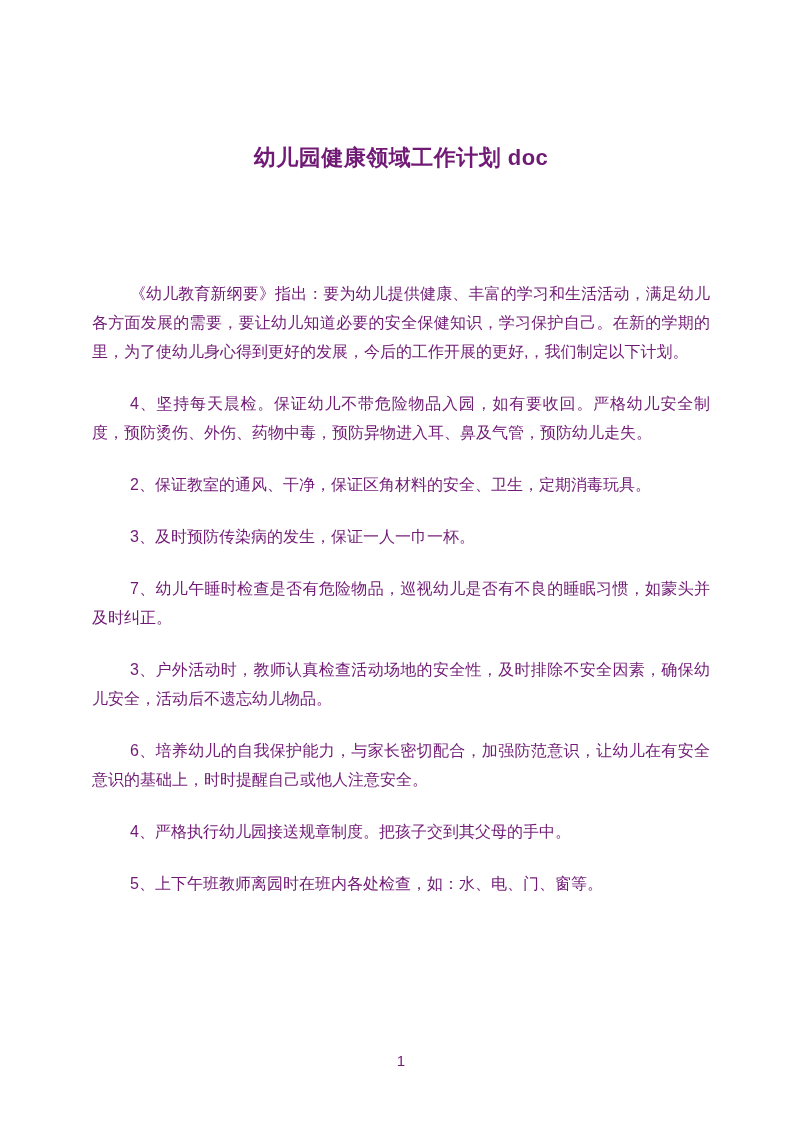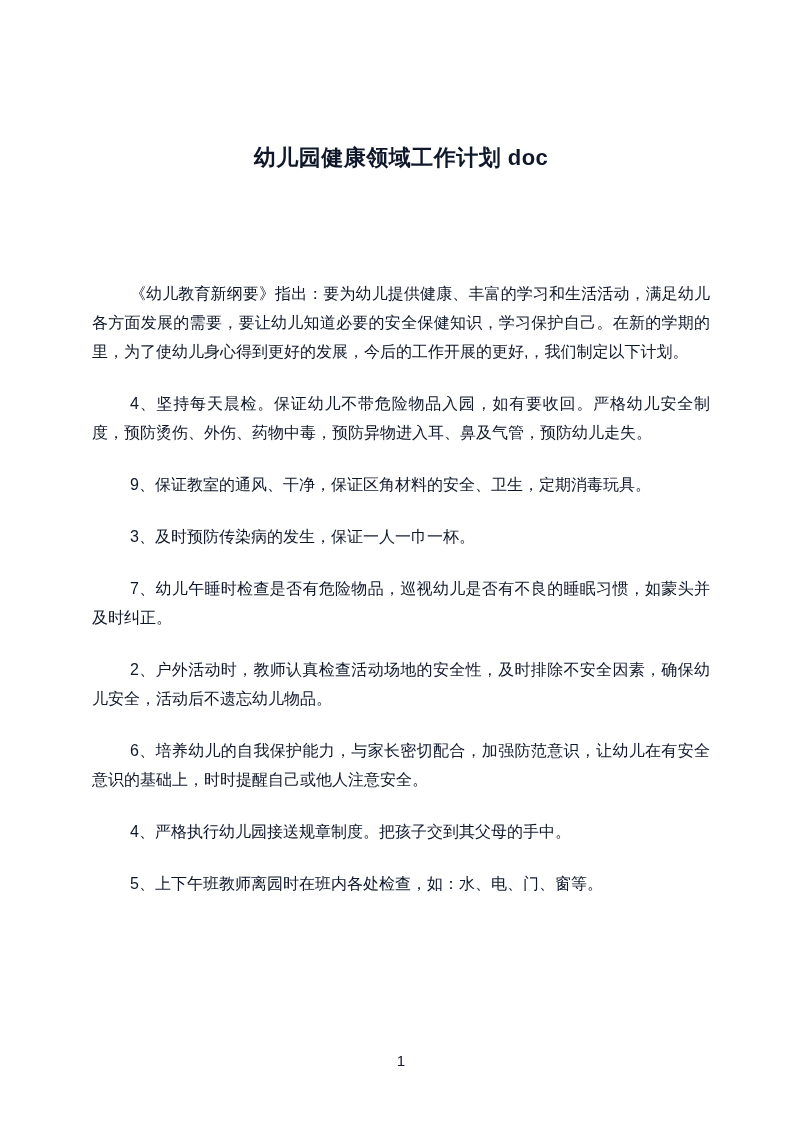--- a/index.html
+++ b/index.html
@@ -6,21 +6,21 @@
     margin: 0;
     padding: 0;
     background: #ffffff;
   }
   .page {
     position: relative;
     width: 793px;
     height: 1122px;
     margin: 0 auto;
     background: #ffffff;
-    color: #0f172a;
+    color: #701a75;
     font-family: "Liberation Sans", "DejaVu Sans", sans-serif;
     overflow: hidden;
     box-sizing: border-box;
     padding: 143px 83px 0 92px;
   }
   .doc-title {
     font-size: 22px;
     font-weight: bold;
     line-height: 30px;
     text-align: center;
@@ -47,23 +47,23 @@
 </style>
 </head>
 <body>
 
 <div class="page">
 
   <h1 class="doc-title">幼儿园健康领域工作计划 doc</h1>
 
   <p class="para">《幼儿教育新纲要》指出：要为幼儿提供健康、丰富的学习和生活活动，满足幼儿各方面发展的需要，要让幼儿知道必要的安全保健知识，学习保护自己。在新的学期的里，为了使幼儿身心得到更好的发展，今后的工作开展的更好,，我们制定以下计划。</p>
   <p class="para">4、坚持每天晨检。保证幼儿不带危险物品入园，如有要收回。严格幼儿安全制度，预防烫伤、外伤、药物中毒，预防异物进入耳、鼻及气管，预防幼儿走失。</p>
-  <p class="para">9、保证教室的通风、干净，保证区角材料的安全、卫生，定期消毒玩具。</p>
+  <p class="para">2、保证教室的通风、干净，保证区角材料的安全、卫生，定期消毒玩具。</p>
   <p class="para">3、及时预防传染病的发生，保证一人一巾一杯。</p>
   <p class="para">7、幼儿午睡时检查是否有危险物品，巡视幼儿是否有不良的睡眠习惯，如蒙头并及时纠正。</p>
-  <p class="para">2、户外活动时，教师认真检查活动场地的安全性，及时排除不安全因素，确保幼儿安全，活动后不遗忘幼儿物品。</p>
+  <p class="para">3、户外活动时，教师认真检查活动场地的安全性，及时排除不安全因素，确保幼儿安全，活动后不遗忘幼儿物品。</p>
   <p class="para">6、培养幼儿的自我保护能力，与家长密切配合，加强防范意识，让幼儿在有安全意识的基础上，时时提醒自己或他人注意安全。</p>
   <p class="para">4、严格执行幼儿园接送规章制度。把孩子交到其父母的手中。</p>
   <p class="para">5、上下午班教师离园时在班内各处检查，如：水、电、门、窗等。</p>
 
   <div class="page-number">1</div>
 
 </div>
 
 </body></html>

